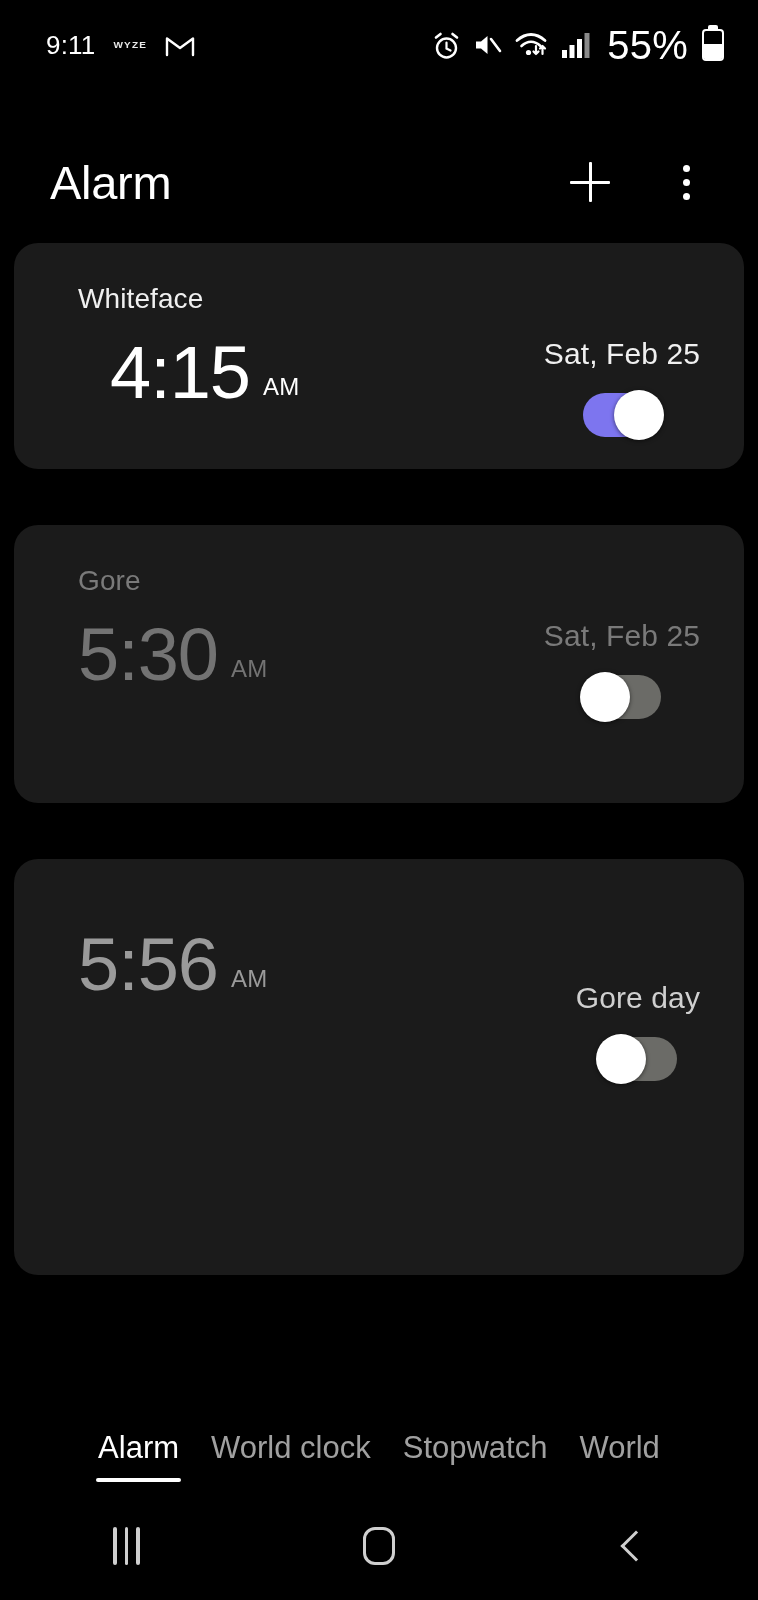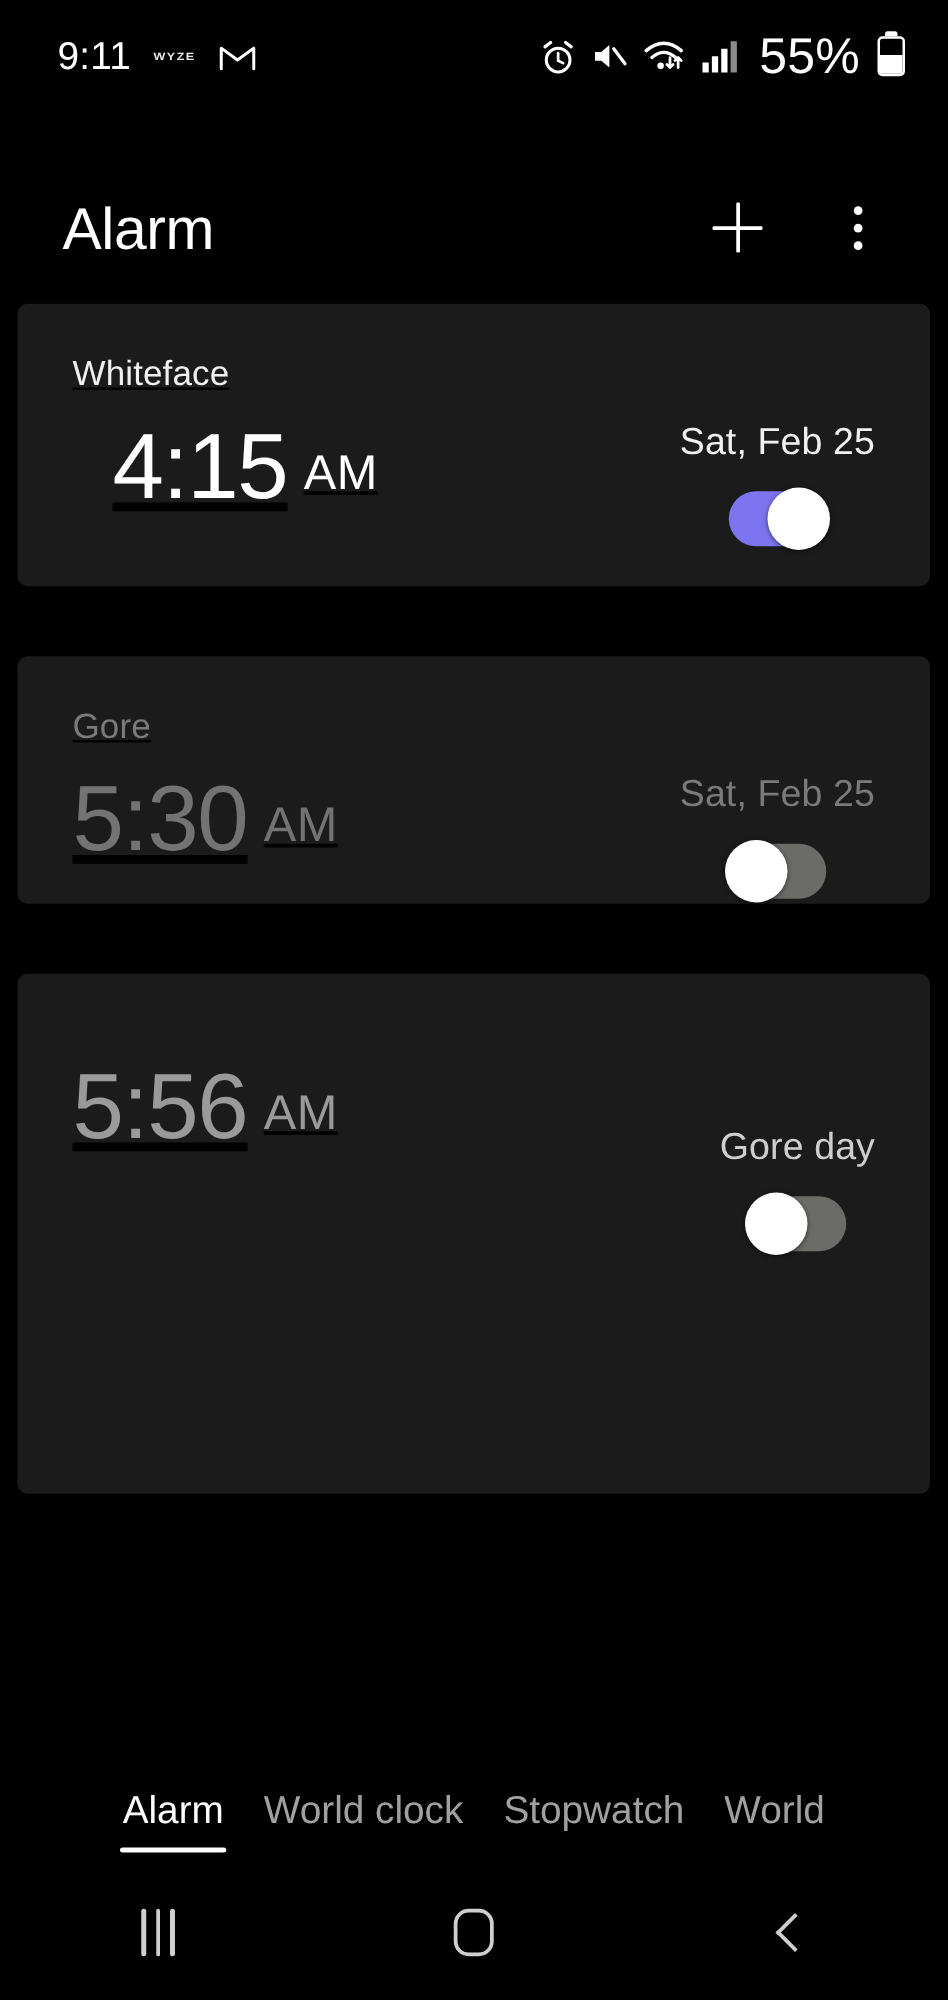--- a/index.html
+++ b/index.html
@@ -11,21 +11,21 @@
   }
   .phone { position:relative; width:758px; height:1600px; background:#000; }
 
   
   .statusbar {
     position:absolute; top:0; left:0; width:758px; height:90px;
     display:flex; align-items:center; justify-content:space-between;
     padding:0 34px 0 46px;
   }
   .sb-left { display:flex; align-items:center; gap:18px; }
-  .sb-clock { color:#fff; font-size:31px; letter-spacing:.2px; }
+  .sb-clock { color:#fff; font-size:26px; letter-spacing:.2px; }
   .wyze-logo {
     color:#e8e8e8; font-size:10px; letter-spacing:1.2px; font-weight:700;
     transform:scaleY(.85);
   }
   .sb-right { display:flex; align-items:center; gap:13px; }
   .icon-svg { display:block; }
   .sb-batterytext { color:#fff; font-size:40px; letter-spacing:.2px; margin-left:3px; }
   .battery-shell {
     width:22px; height:32px; border:2.5px solid #fff; border-radius:4px;
     position:relative; display:flex; align-items:flex-end; margin-left:1px;
@@ -52,43 +52,43 @@
     content:""; position:absolute; background:#fff; border-radius:1px;
   }
   .plus-ico::before { left:0; top:18.5px; width:40px; height:3.5px; }
   .plus-ico::after  { top:0; left:18.5px; height:40px; width:3.5px; }
   .dots-ico { display:flex; flex-direction:column; gap:7px; align-items:center; }
   .dots-ico i { display:block; width:7px; height:7px; border-radius:50%; background:#fff; }
 
   
   .cards { position:absolute; top:243px; left:0; width:758px; }
   .alarm-card {
-    position:relative; background:#1b1b1b; border-radius:8px;
-    margin:0 14px 56px 14px; padding:40px 38px 34px 44px;text-decoration:underline;
+    position:relative; background:#1b1b1b; border-radius:24px;
+    margin:0 14px 56px 14px; padding:40px 38px 34px 64px;
   }
   .alarm-card.c1 { height:226px; }
-  .alarm-card.c2 { height:198px; }
+  .alarm-card.c2 { height:278px; }
   .alarm-card.c3 { height:416px; padding-top:34px; }
 
   .alarm-label { font-size:28px; color:#f0f0f0; letter-spacing:.1px; }
   .alarm-label.dim { color:#7a7a7a; }
 
   .alarm-row { display:flex; align-items:flex-end; }
   .c1 .alarm-row { margin-top:24px;margin-left:32px; }
   .c2 .alarm-row { margin-top:24px; }
   .c3 .alarm-row { margin-top:38px; }
 
   .alarm-time {
     font-size:74px; font-weight:300; color:#fff;
     line-height:.92; letter-spacing:-1px;
   }
   .alarm-time.dim  { color:#737373; }
   .alarm-time.dim2 { color:#9a9a9a; }
   .alarm-ampm {
-    font-size:39px; color:#fff; margin-left:13px; margin-bottom:6px; letter-spacing:.3px;text-align:right;
+    font-size:24px; color:#fff; margin-left:13px; margin-bottom:6px; letter-spacing:.3px;text-align:right;
   }
   .alarm-ampm.dim  { color:#737373; }
   .alarm-ampm.dim2 { color:#9a9a9a; }
 
   .alarm-right {
     position:absolute; right:44px; display:flex; align-items:center; gap:22px;flex-direction:column;
   }
   .c1 .alarm-right { top:94px; }
   .c2 .alarm-right { top:94px; }
   .c3 .alarm-right { top:122px; }

